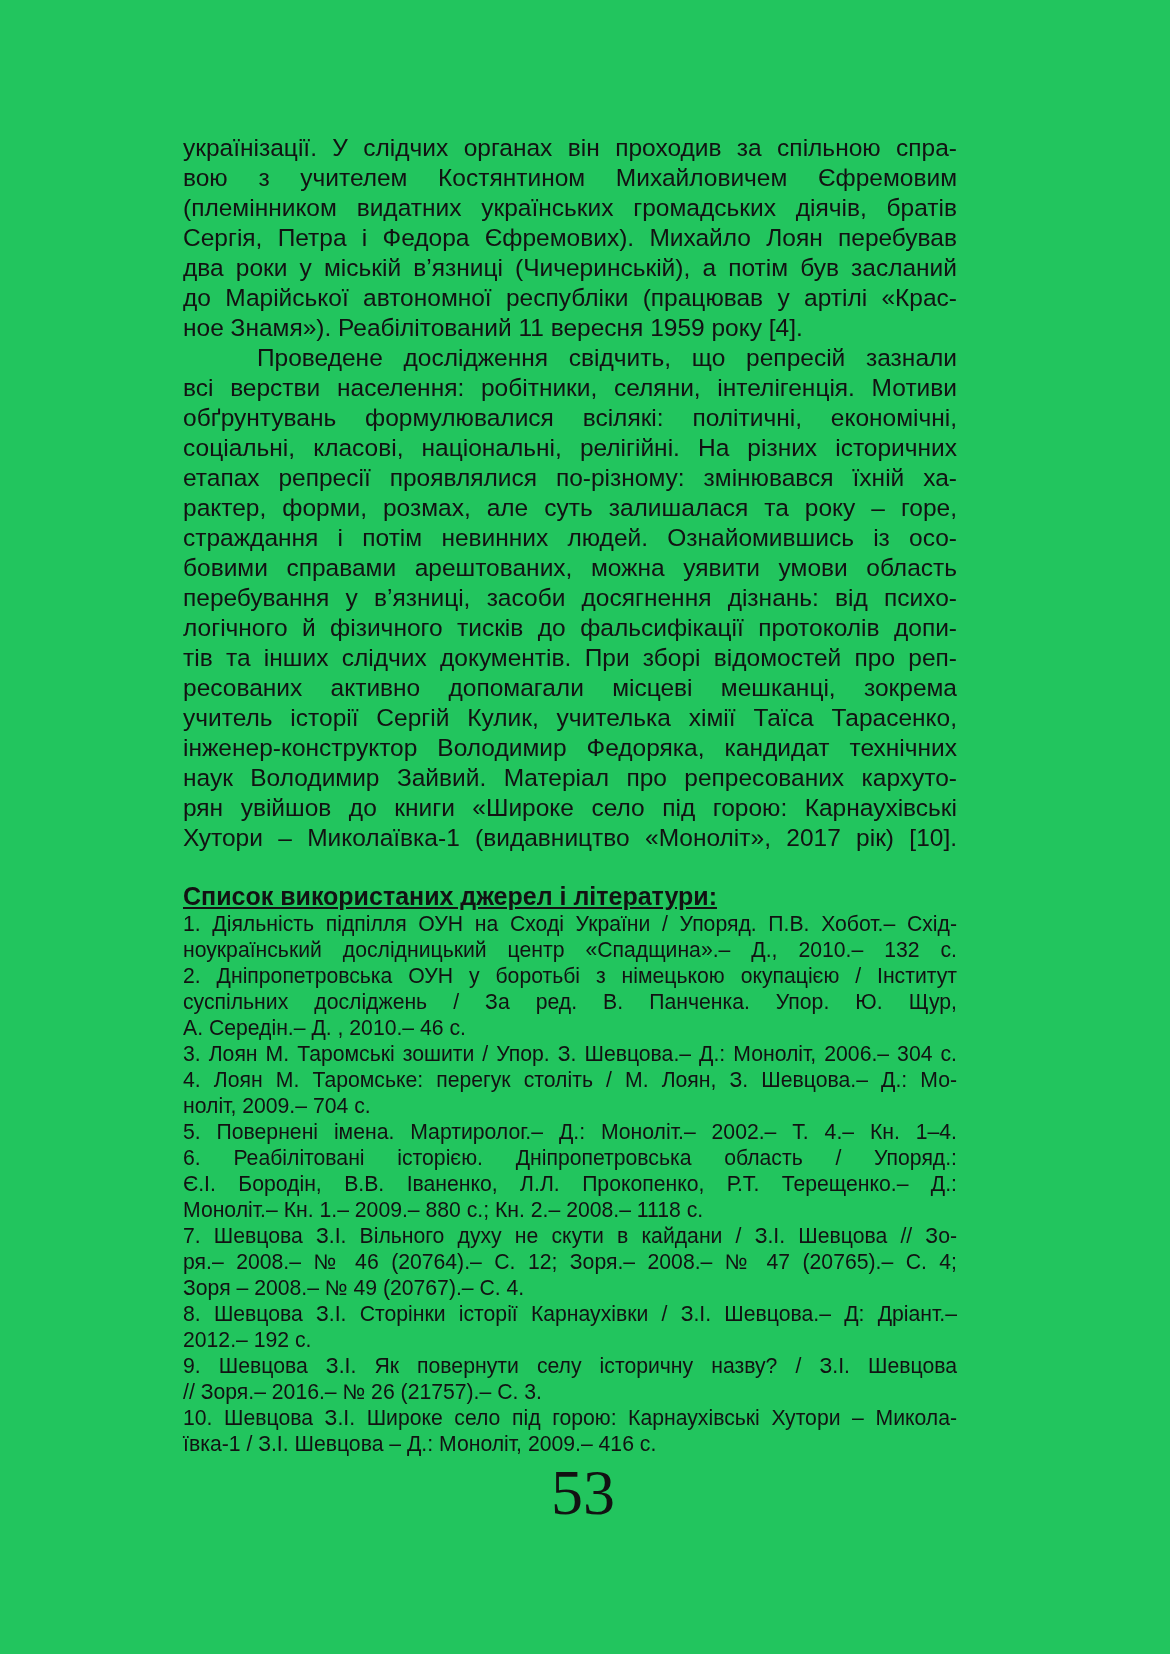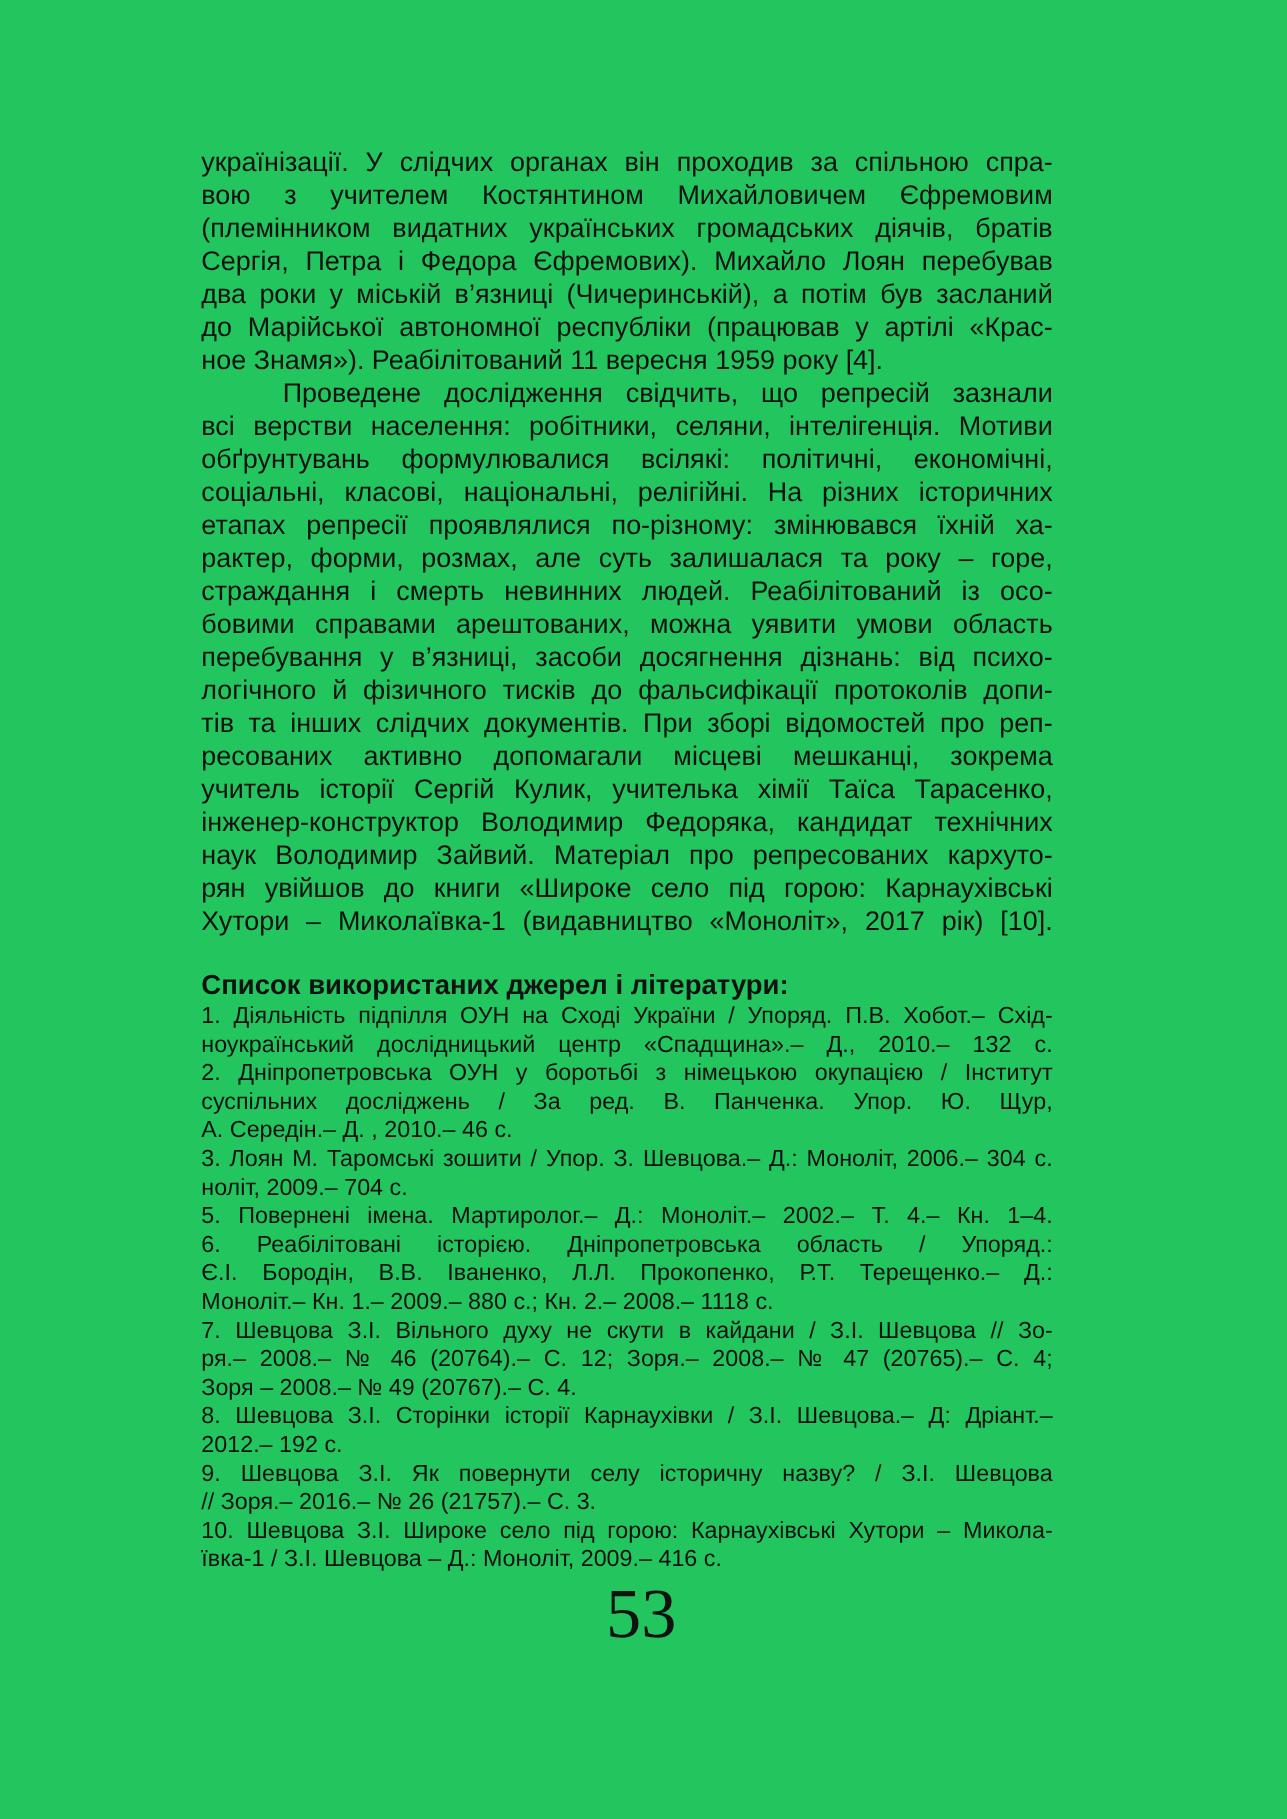--- a/index.html
+++ b/index.html
@@ -26,20 +26,21 @@
   .j  { text-align:justify; text-align-last:justify; }
   .short { text-align:left; text-align-last:left; }
   .indent { text-indent:74px; }
   .refs-heading {
     font-family:"Liberation Sans","DejaVu Sans",sans-serif;
     font-weight:bold;
     font-size:25px;
     line-height:30px;
     margin-top:28px;
     text-align:left;
+    text-decoration:underline;
   }
   .refs {
     font-family:"Liberation Sans","DejaVu Sans",sans-serif;
     font-size:21.2px;
     line-height:26px;
   }
   .refs .ln { height:26px; }
   .page-number {
     font-family:"Liberation Serif","DejaVu Serif",serif;
     font-size:64px;
@@ -65,21 +66,21 @@
         <div class="ln j">до Марійської автономної республіки (працював у артілі «Крас-</div>
         <div class="ln short">ное Знамя»). Реабілітований 11 вересня 1959 року [4].</div>
       </div>
       <div>
         <div class="ln j indent">Проведене дослідження свідчить, що репресій зазнали</div>
         <div class="ln j">всі верстви населення: робітники, селяни, інтелігенція. Мотиви</div>
         <div class="ln j">обґрунтувань формулювалися всілякі: політичні, економічні,</div>
         <div class="ln j">соціальні, класові, національні, релігійні. На різних історичних</div>
         <div class="ln j">етапах репресії проявлялися по-різному: змінювався їхній ха-</div>
         <div class="ln j">рактер, форми, розмах, але суть залишалася та року – горе,</div>
-        <div class="ln j">страждання і смерть невинних людей. Реабілітований із осо-</div>
+        <div class="ln j">страждання і потім невинних людей. Ознайомившись із осо-</div>
         <div class="ln j">бовими справами арештованих, можна уявити умови область</div>
         <div class="ln j">перебування у в’язниці, засоби досягнення дізнань: від психо-</div>
         <div class="ln j">логічного й фізичного тисків до фальсифікації протоколів допи-</div>
         <div class="ln j">тів та інших слідчих документів. При зборі відомостей про реп-</div>
         <div class="ln j">ресованих активно допомагали місцеві мешканці, зокрема</div>
         <div class="ln j">учитель історії Сергій Кулик, учителька хімії Таїса Тарасенко,</div>
         <div class="ln j">інженер-конструктор Володимир Федоряка, кандидат технічних</div>
         <div class="ln j">наук Володимир Зайвий. Матеріал про репресованих кархуто-</div>
         <div class="ln j">рян увійшов до книги «Широке село під горою: Карнаухівські</div>
         <div class="ln j">Хутори – Миколаївка-1 (видавництво «Моноліт», 2017 рік) [10].</div>
@@ -95,20 +96,21 @@
       </div>
       <div>
         <div class="ln j">2. Дніпропетровська ОУН у боротьбі з німецькою окупацією / Інститут</div>
         <div class="ln j">суспільних досліджень / За ред. В. Панченка. Упор. Ю. Щур,</div>
         <div class="ln short">А. Середін.– Д. , 2010.– 46 с.</div>
       </div>
       <div>
         <div class="ln j">3. Лоян М. Таромські зошити / Упор. З. Шевцова.– Д.: Моноліт, 2006.– 304 с.</div>
       </div>
       <div>
+        <div class="ln j">4. Лоян М. Таромське: перегук століть / М. Лоян, З. Шевцова.– Д.: Мо-</div>
         <div class="ln short">ноліт, 2009.– 704 с.</div>
       </div>
       <div>
         <div class="ln j">5. Повернені імена. Мартиролог.– Д.: Моноліт.– 2002.– Т. 4.– Кн. 1–4.</div>
       </div>
       <div>
         <div class="ln j">6. Реабілітовані історією. Дніпропетровська область / Упоряд.:</div>
         <div class="ln j">Є.І. Бородін, В.В. Іваненко, Л.Л. Прокопенко, Р.Т. Терещенко.– Д.:</div>
         <div class="ln short">Моноліт.– Кн. 1.– 2009.– 880 с.; Кн. 2.– 2008.– 1118 с.</div>
       </div>

